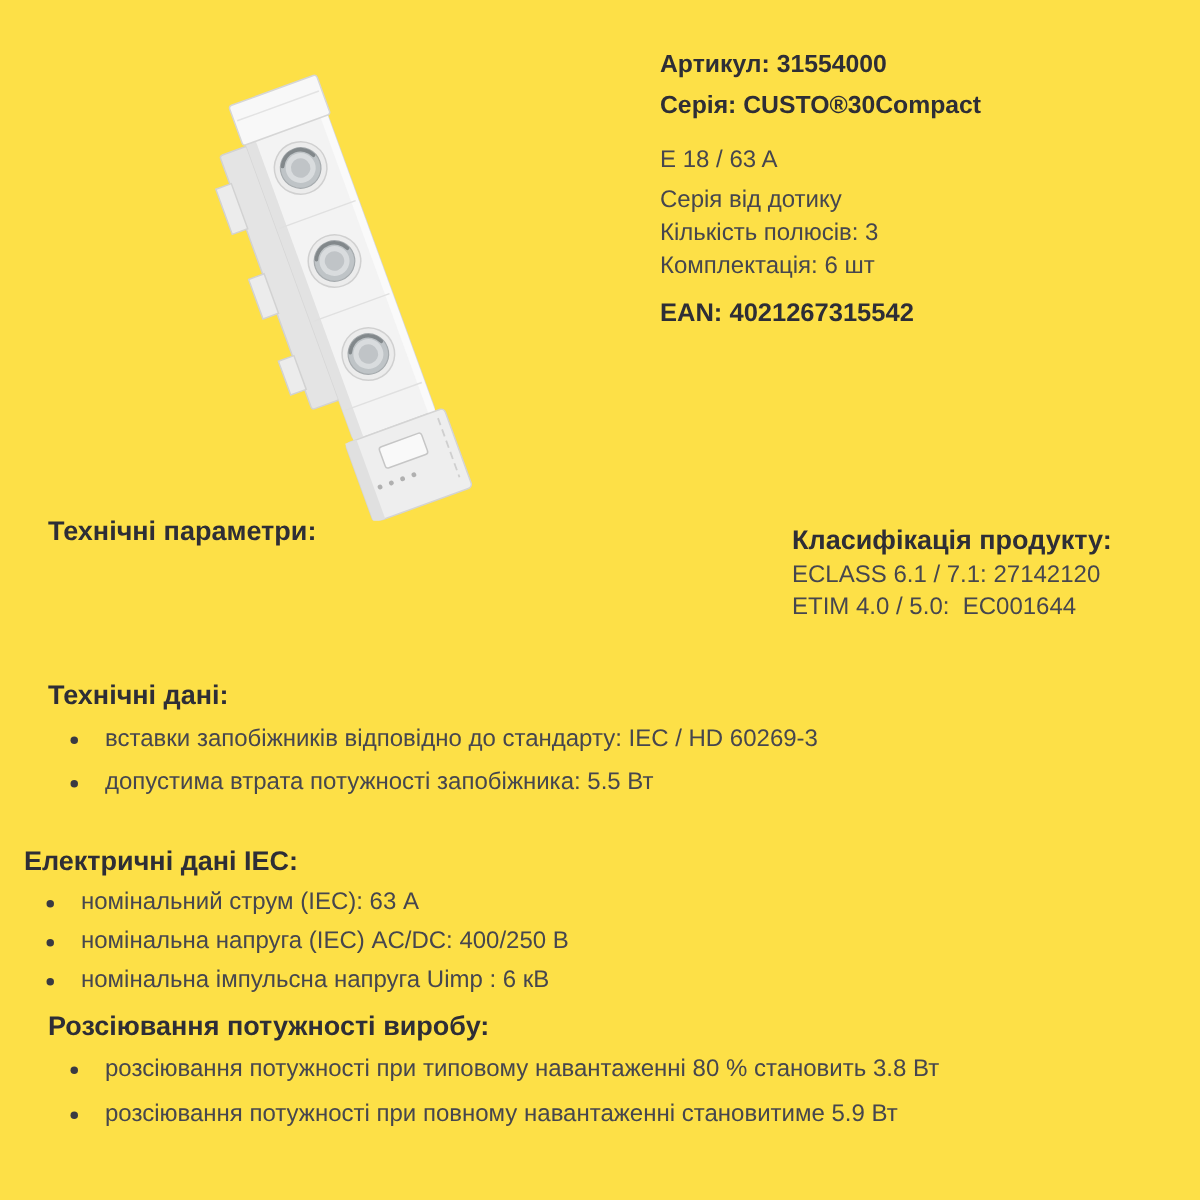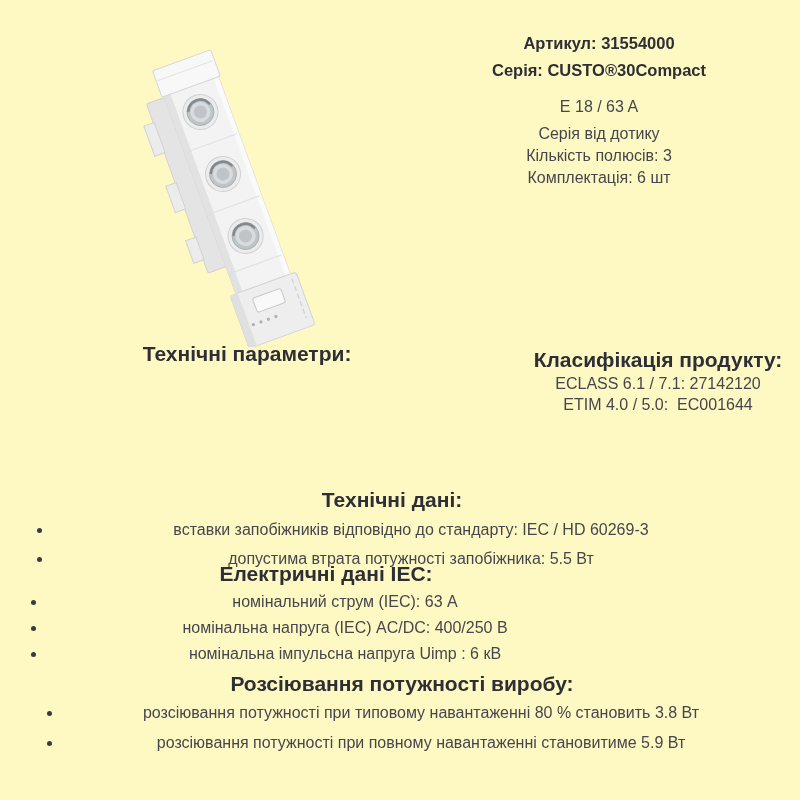--- a/index.html
+++ b/index.html
@@ -1,56 +1,55 @@
 <!DOCTYPE html>
 <html><head>
 <meta charset="utf-8">
 <style>
   html,body{margin:0;padding:0;background:#ffffff;}
   .canvas{
-    position:relative;width:800px;height:800px;background:#fef9c3;overflow:hidden;
+    position:relative;width:800px;height:800px;background:#fde047;overflow:hidden;
     font-family:"Liberation Sans","DejaVu Sans",sans-serif;
     color:#46464e;
-    text-align:center;
   }
   .canvas *{box-sizing:border-box;}
   [data-bind]{white-space:pre-wrap;}
 
   
   .product-visual{position:absolute;left:95px;top:12px;width:330px;height:335px;}
 
   
   .info{position:absolute;left:440px;top:32px;width:318px;font-size:16px;line-height:22px;}
   .info .bold-line{font-weight:700;color:#2e2e36;font-size:16.5px;}
   .info .article{margin-bottom:5px;}
   .info .series{margin-bottom:15px;}
   .info .para{margin-bottom:5px;}
   .info .para2{margin-bottom:9px;}
   .info .ean{font-size:17px;}
 
   
   .section{position:absolute;font-size:16px;line-height:22px;}
   .section h2{
-    margin:0 0 6px 0;font-size:21px;line-height:20px;font-weight:700;color:#2e2e36;
+    margin:0 0 6px 0;font-size:18px;line-height:20px;font-weight:700;color:#2e2e36;
   }
   .section ul{margin:0;padding:0;list-style:none;}
   .section li{position:relative;padding-left:38px;}
   .section li::before{
     content:"";position:absolute;left:15px;top:9px;width:5px;height:5px;border-radius:50%;
     background:#3a3a42;
   }
   .warning{color:#d9534f;}
 
   .tech-params{left:32px;top:344px;width:430px;}
   .tech-params li{line-height:22.5px;}
 
   .classification{left:528px;top:350px;width:260px;line-height:21px;}
   .classification h2{margin-bottom:3px;}
 
-  .tech-data{left:22px;top:453px;width:740px;margin-top:37px;}
+  .tech-data{left:32px;top:453px;width:740px;}
   .tech-data h2{margin-bottom:9px;}
   .tech-data li{margin-bottom:7px;}
 
   .electrical{left:16px;top:564px;width:620px;}
   .electrical h2{margin-bottom:7px;}
   .electrical li{margin-bottom:4px;}
 
   .dissipation{left:32px;top:674px;width:740px;}
   .dissipation h2{margin-bottom:8px;}
   .dissipation li{margin-bottom:8px;}
@@ -120,20 +119,21 @@
     <div class="bold-line article"><span data-bind="info.article_label">Артикул:</span> <span data-bind="info.article_value">31554000</span></div>
     <div class="bold-line series"><span data-bind="info.series_label">Серія:</span> <span data-bind="info.series_value">CUSTO®30Compact</span></div>
     <div class="para">
       <div data-bind="info.description.2">E 18 / 63 A</div>
     </div>
     <div class="para para2">
       <div data-bind="info.details.0">Серія від дотику</div>
       <div data-bind="info.details.2">Кількість полюсів: 3</div>
       <div data-bind="info.details.3">Комплектація: 6 шт</div>
     </div>
+    <div class="bold-line ean"><span data-bind="info.ean_label">EAN:</span> <span data-bind="info.ean_value">4021267315542</span></div>
   </div>
 
   <div class="section tech-params">
     <h2 data-bind="sections.tech_params.title">Технічні параметри:</h2>
   </div>
 
   <div class="section classification">
     <h2 data-bind="sections.classification.title">Класифікація продукту:</h2>
     <div data-bind="sections.classification.lines.0">ECLASS 6.1 / 7.1: 27142120</div>
     <div data-bind="sections.classification.lines.1">ETIM 4.0 / 5.0:  EC001644</div>

